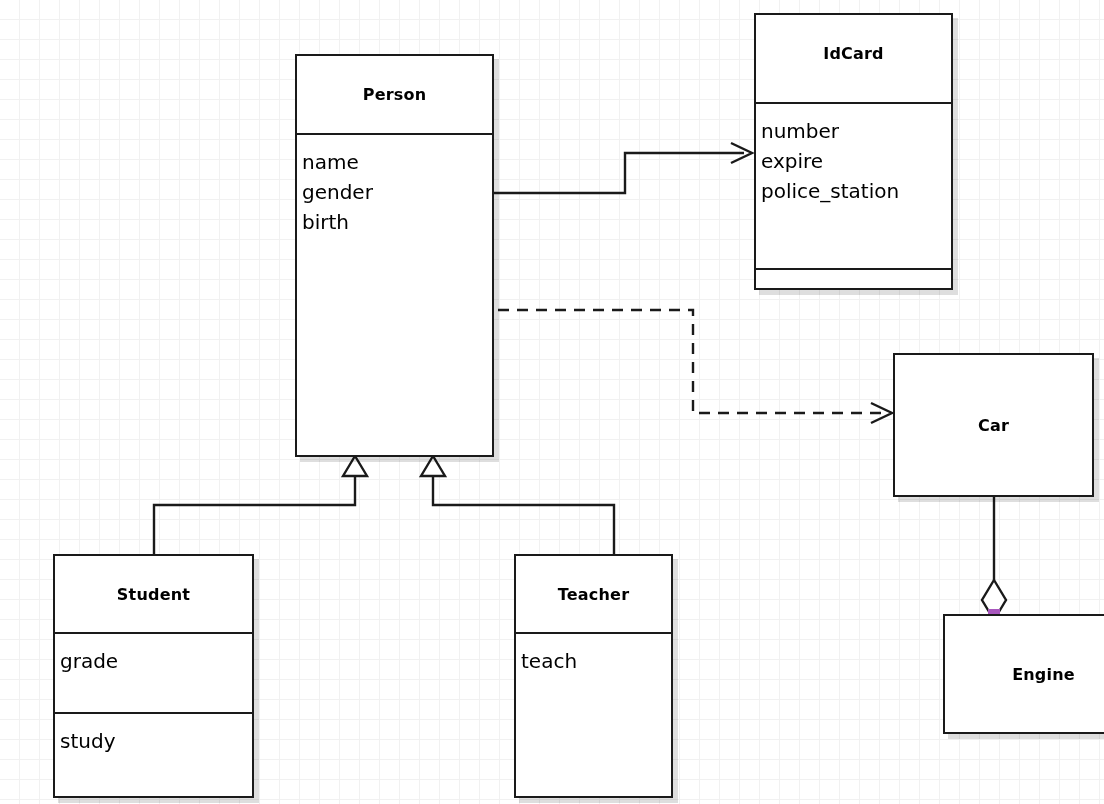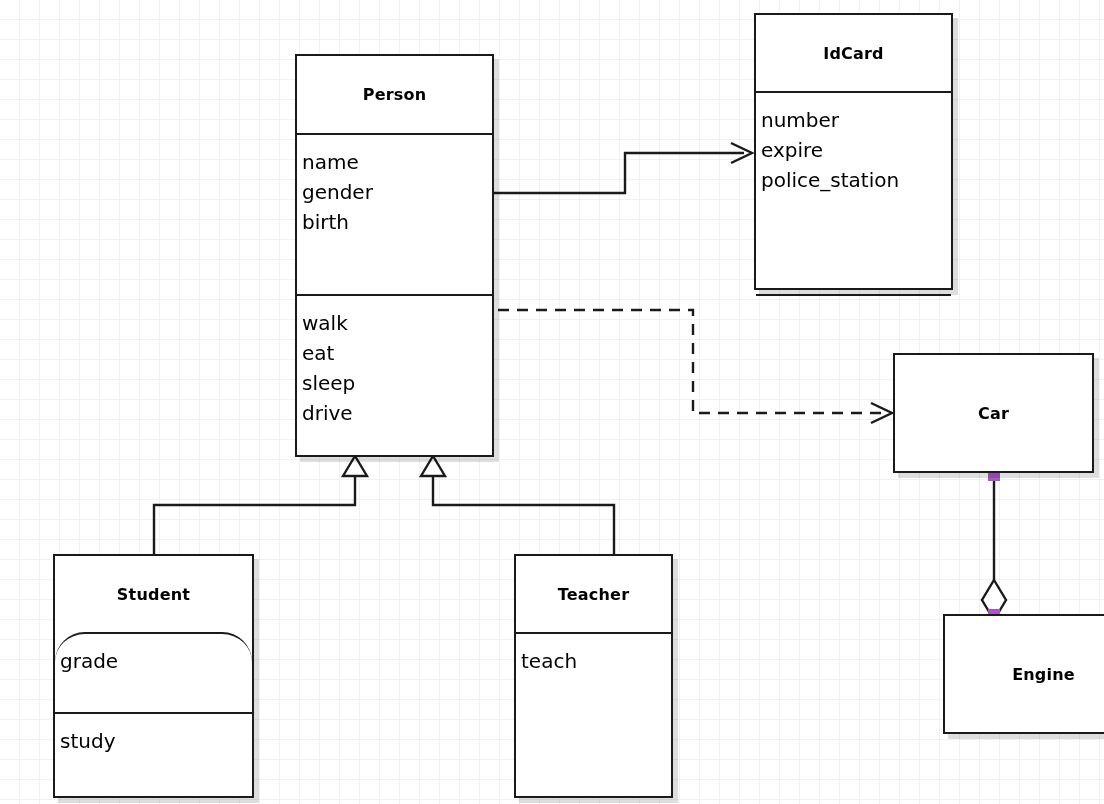--- a/index.html
+++ b/index.html
@@ -107,56 +107,50 @@
   <div class="handle" style="left:994px; top:475px; background:#a857bd;"></div>
   <div class="handle" style="left:994px; top:615px; background:#a857bd;"></div>
 
   <div class="uml-class" style="left:295px; top:54px; width:199px; height:403px;">
     <div class="cls-title" style="height:77px;border-radius:10px;">Person</div>
     <div class="cls-compartment" style="height:161px;">
       <div class="cls-member">name</div>
       <div class="cls-member">gender</div>
       <div class="cls-member">birth</div>
     </div>
-    <div class="cls-compartment" style="height:161px;">
-      <div class="cls-member">walk</div>
-      <div class="cls-member">eat</div>
-      <div class="cls-member">sleep</div>
-      <div class="cls-member">drive</div>
-    </div>
   </div>
 
   <div class="uml-class" style="left:754px; top:13px; width:199px; height:277px;">
     <div class="cls-title" style="height:76px;">IdCard</div>
-    <div class="cls-compartment" style="height:203px;">
+    <div class="cls-compartment" style="height:166px;margin-top:11px;">
       <div class="cls-member">number</div>
       <div class="cls-member">expire</div>
       <div class="cls-member">police_station</div>
     </div>
     <div class="cls-compartment" style="height:35px;"></div>
   </div>
 
   <div class="uml-class" style="left:53px; top:554px; width:201px; height:244px;">
     <div class="cls-title" style="height:76px;">Student</div>
-    <div class="cls-compartment" style="height:80px;border-radius:30px;">
+    <div class="cls-compartment" style="height:80px;">
       <div class="cls-member">grade</div>
     </div>
     <div class="cls-compartment" style="height:88px;">
       <div class="cls-member">study</div>
     </div>
   </div>
 
   <div class="uml-class" style="left:514px; top:554px; width:159px; height:244px;">
     <div class="cls-title" style="height:76px;">Teacher</div>
     <div class="cls-compartment" style="height:88px;">
       <div class="cls-member">teach</div>
     </div>
   </div>
 
-  <div class="uml-class" style="left:893px; top:353px; width:201px; height:120px;">
+  <div class="uml-class" style="left:893px; top:353px; width:201px; height:144px;">
     <div class="single-body cls-title">Car</div>
   </div>
 
   <div class="uml-class" style="left:943px; top:614px; width:201px; height:120px;">
     <div class="single-body cls-title">Engine</div>
   </div>
 
 </div>
 
 </body></html>

